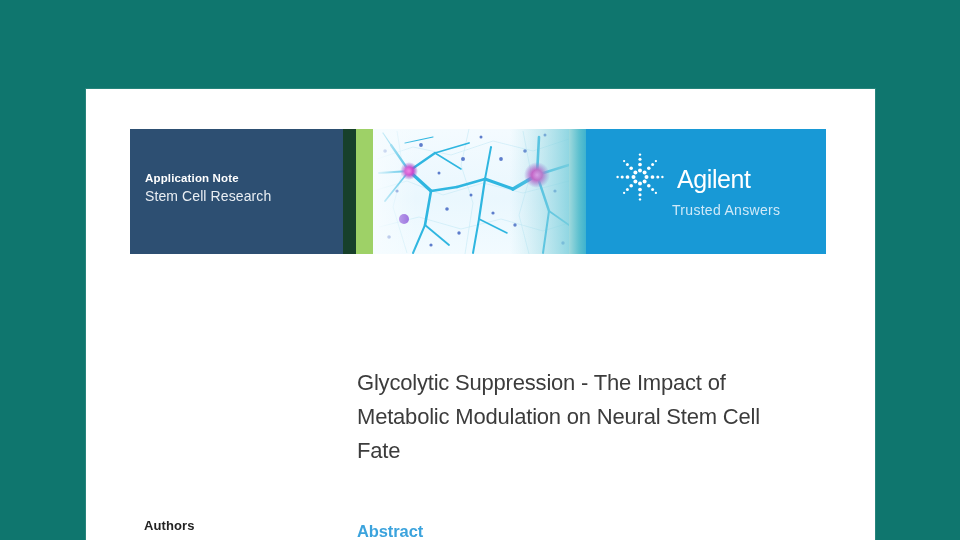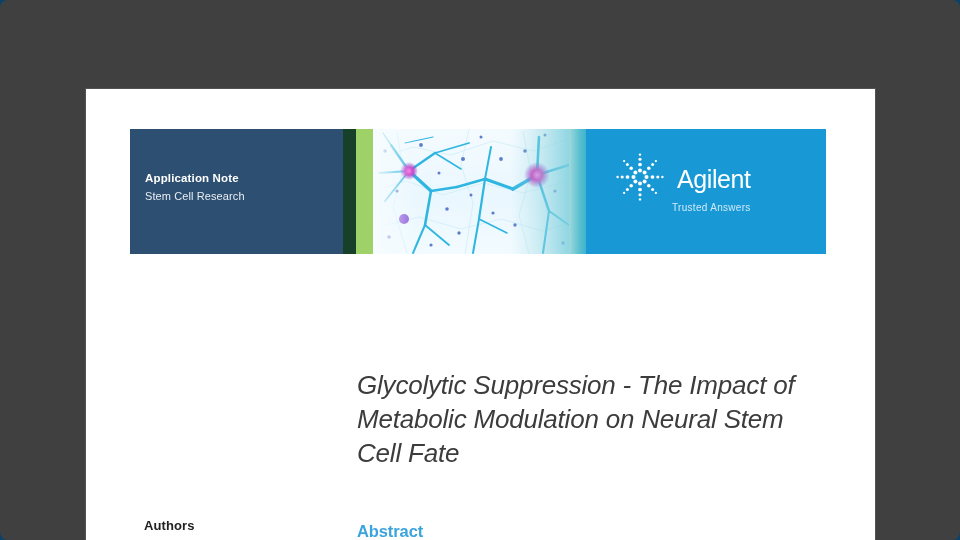--- a/index.html
+++ b/index.html
@@ -12,22 +12,21 @@
     overflow: hidden;
     background: #0a4369;
     font-family: "Liberation Sans", sans-serif;
     -webkit-font-smoothing: antialiased;
   }
 
   #viewport {
     position: relative;
     width: 960px;
     height: 540px;
-    background: #404040;
-    border-radius: 8px;
+    background: #0f766e;
   }
 
   
   #page {
     position: absolute;
     left: 86px;
     top: 89px;
     width: 789px;
     height: 451px;
     background: #ffffff;
@@ -59,21 +58,21 @@
     color: #ffffff;
   }
   .banner-kicker {
     font-size: 11.5px;
     font-weight: bold;
     letter-spacing: 0.15px;
     line-height: 18px;
     white-space: nowrap;
   }
   .banner-sub {
-    font-size: 11px;
+    font-size: 14px;
     font-weight: normal;
     letter-spacing: 0.1px;
     line-height: 18px;
     white-space: nowrap;
     color: #e9eef3;
   }
 
   .banner-darkgreen {
     width: 13px;
     background: #17402b;
@@ -129,37 +128,36 @@
     font-size: 25px;
     font-weight: normal;
     letter-spacing: -0.4px;
     line-height: 1;
   }
   .agilent-tagline {
     position: absolute;
     left: 86px;
     top: 73px;
     color: #cfe9f8;
-    font-size: 10px;
+    font-size: 14px;
     letter-spacing: 0.3px;
     white-space: nowrap;
   }
 
   
   #doc-title {
     position: absolute;
     left: 271px;       
     top: 262px;        
     width: 440px;
     color: #3c3c3c;
-    font-size: 26px;
+    font-size: 22px;
     line-height: 34px;
     font-weight: normal;
     letter-spacing: -0.2px;
-    font-style: italic;
   }
 
   
   #authors-heading {
     position: absolute;
     left: 58px;        
     top: 429px;        
     color: #222222;
     font-size: 13px;
     font-weight: bold;

